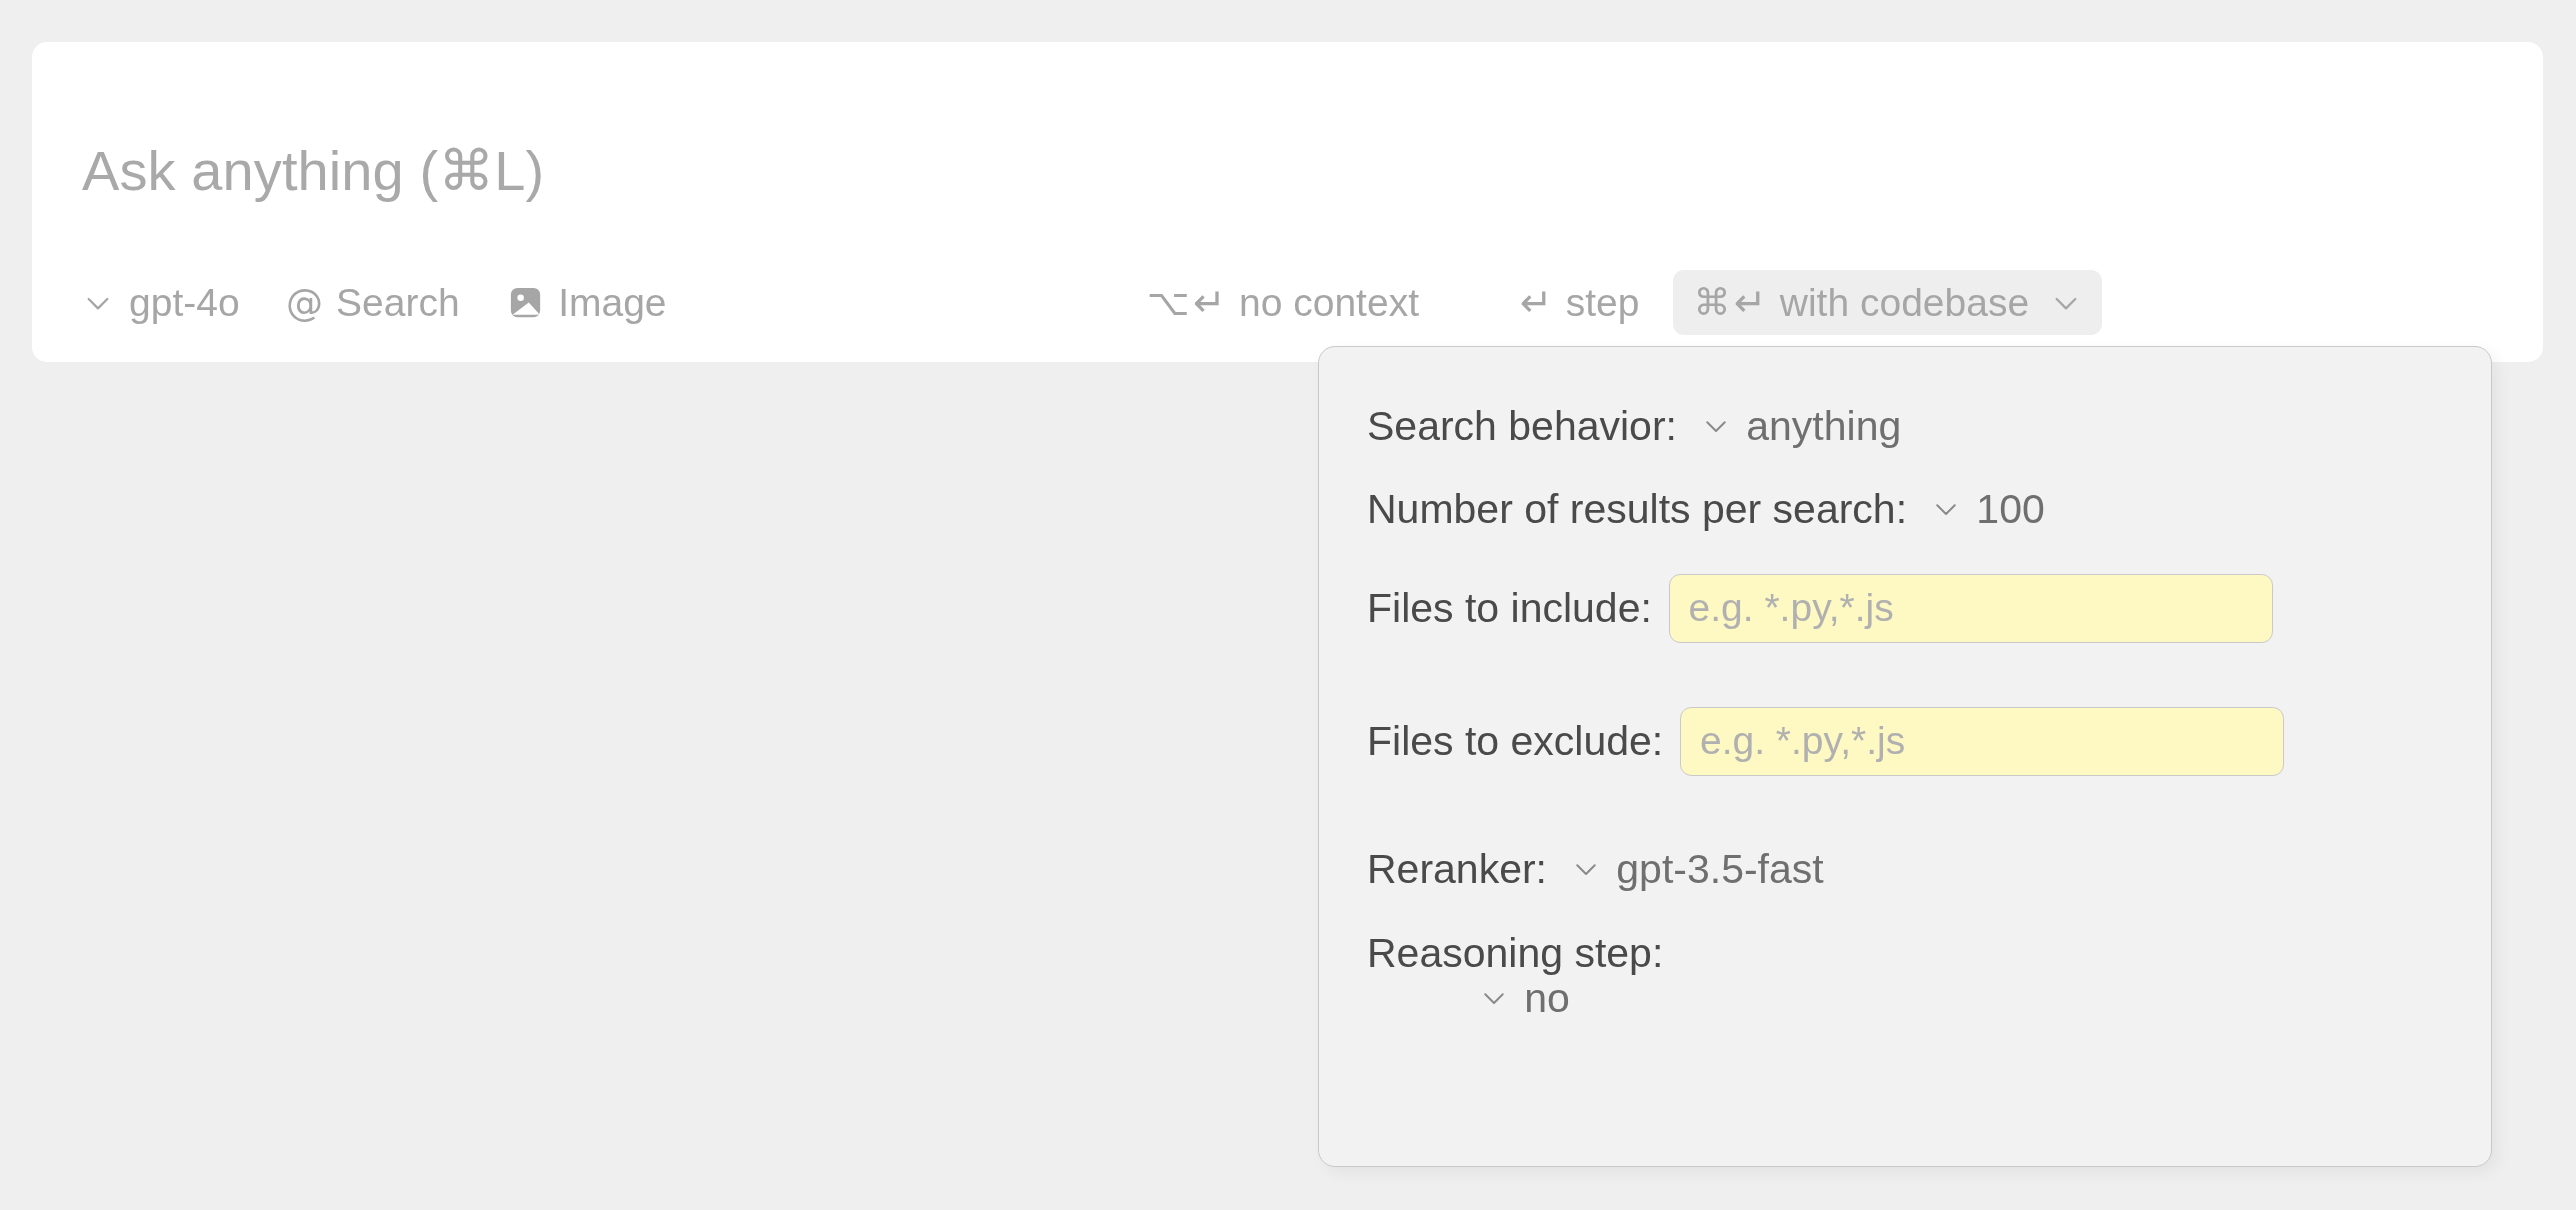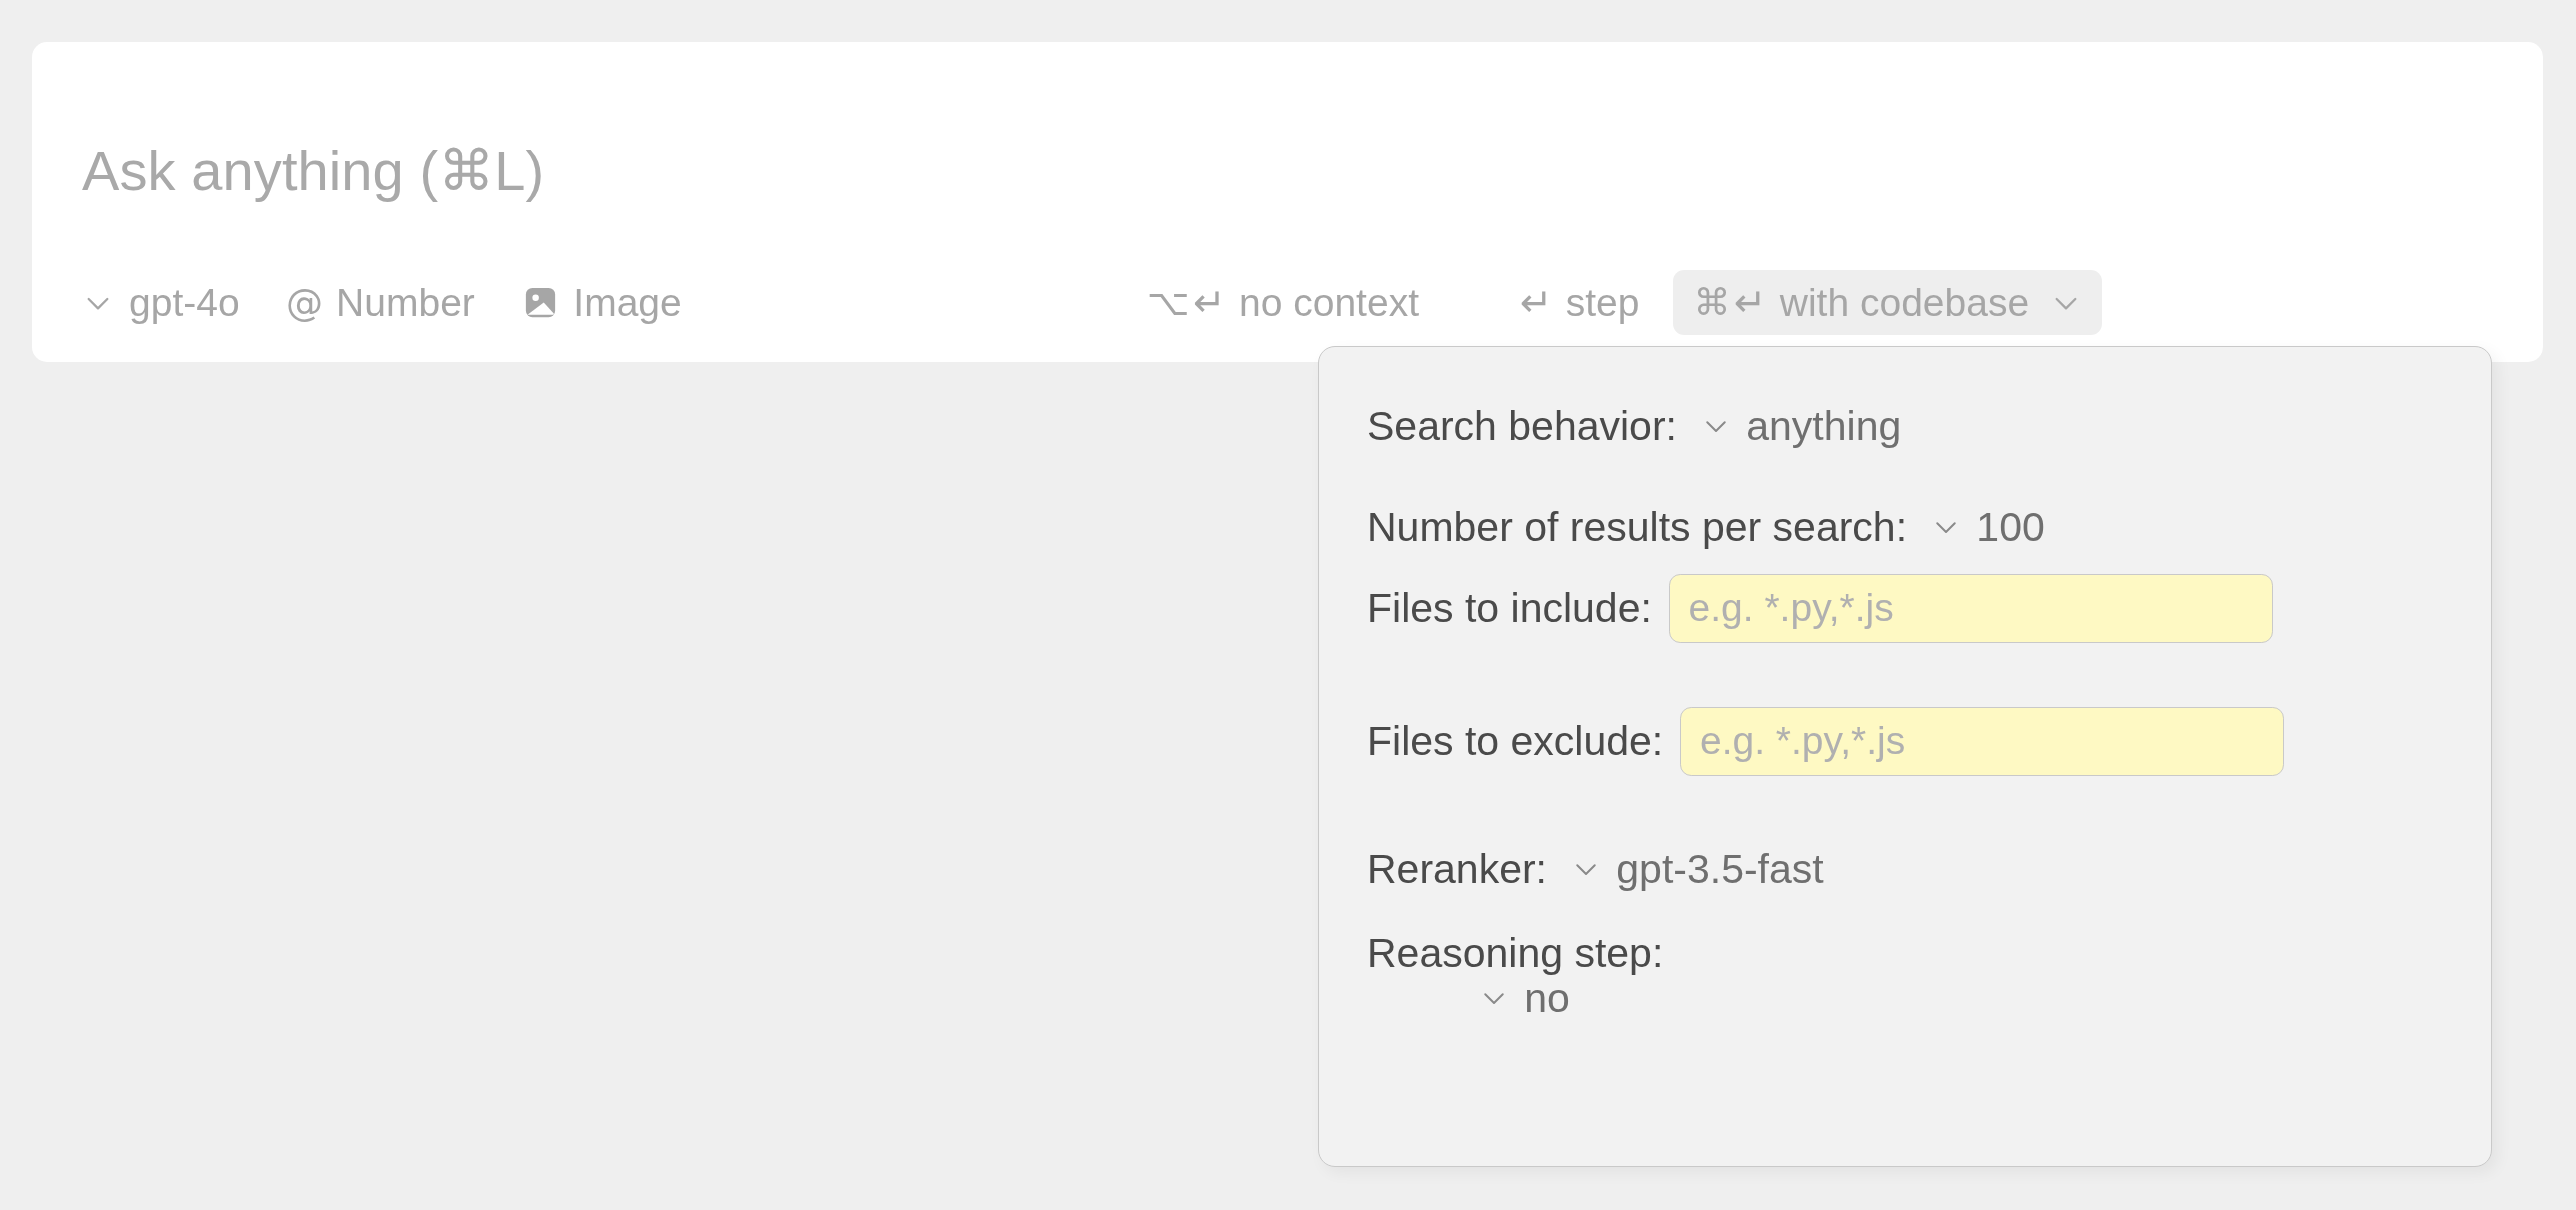--- a/index.html
+++ b/index.html
@@ -158,21 +158,21 @@
     border-radius: 11.2px;
     padding: 0 18.7px;
     font-family: "Liberation Sans", sans-serif;
     font-size: 39px;
     color: #6f6f6f;
     outline: none;
   }
   .opt-input::placeholder { color: #b0b0b0; }
 
   #row-search-behavior { top: 49px; text-align: right; }
-  #row-results-count   { top: 150px; }
+  #row-results-count   { top: 132px; }
   #row-files-include   { top: 231px; }
   #row-files-exclude   { top: 364px; }
   #row-reranker        { top: 492px; }
   #row-reasoning-step  { top: 586px; flex-direction: column; }
 </style>
 </head>
 <body>
 
 <div id="composer-card">
 
@@ -190,21 +190,21 @@
         </span>
         <span class="lbl" style="margin-left:15px;">gpt-4o</span>
       </div>
 
       <div class="gap-sm"></div>
 
       <div class="tb-item">
         <span class="glyph-one">
           <span class="glyph">@</span>
         </span>
-        <span class="lbl">Number</span>
+        <span class="lbl">Search</span>
       </div>
 
       <div class="gap-sm"></div>
 
       <div class="tb-item">
         <span class="img-icon">
           <svg width="39" height="39" viewBox="0 0 24 24">
             <rect x="3" y="3" width="18" height="18" rx="4" fill="#a6a6a6"></rect>
             <circle cx="9" cy="9" r="2" fill="#ffffff"></circle>
             <path d="M4.2 19.4 L14 12 L20 18.6 L20 19.6 L4.2 19.6 Z" fill="#ffffff"></path>

